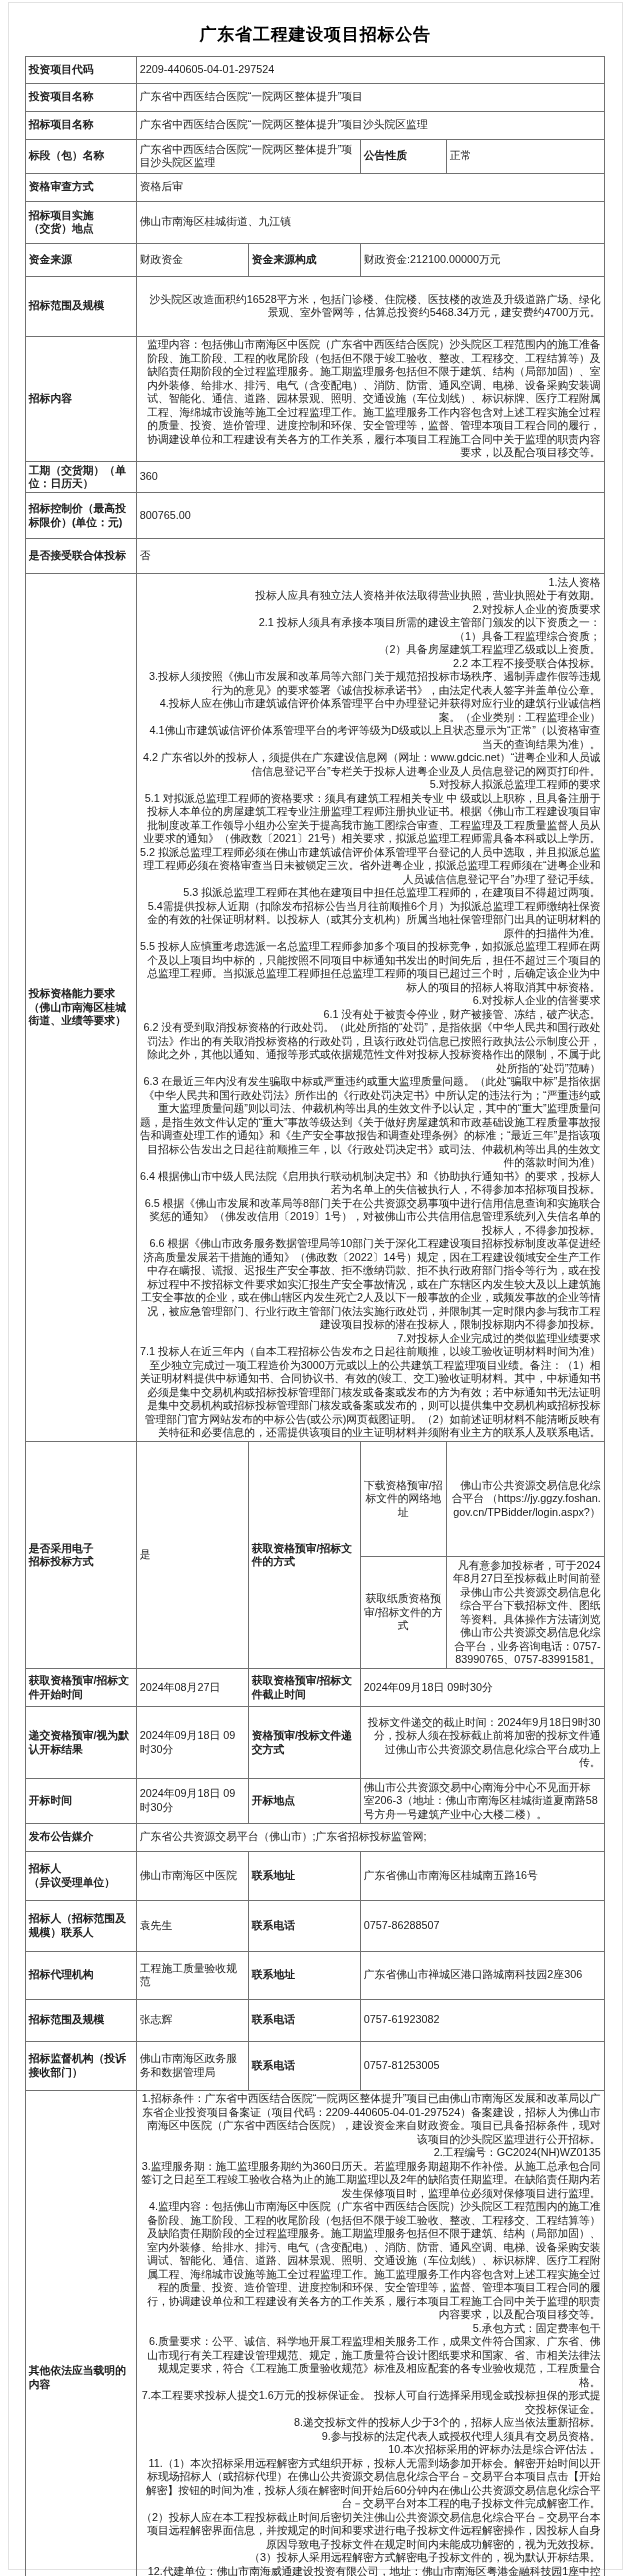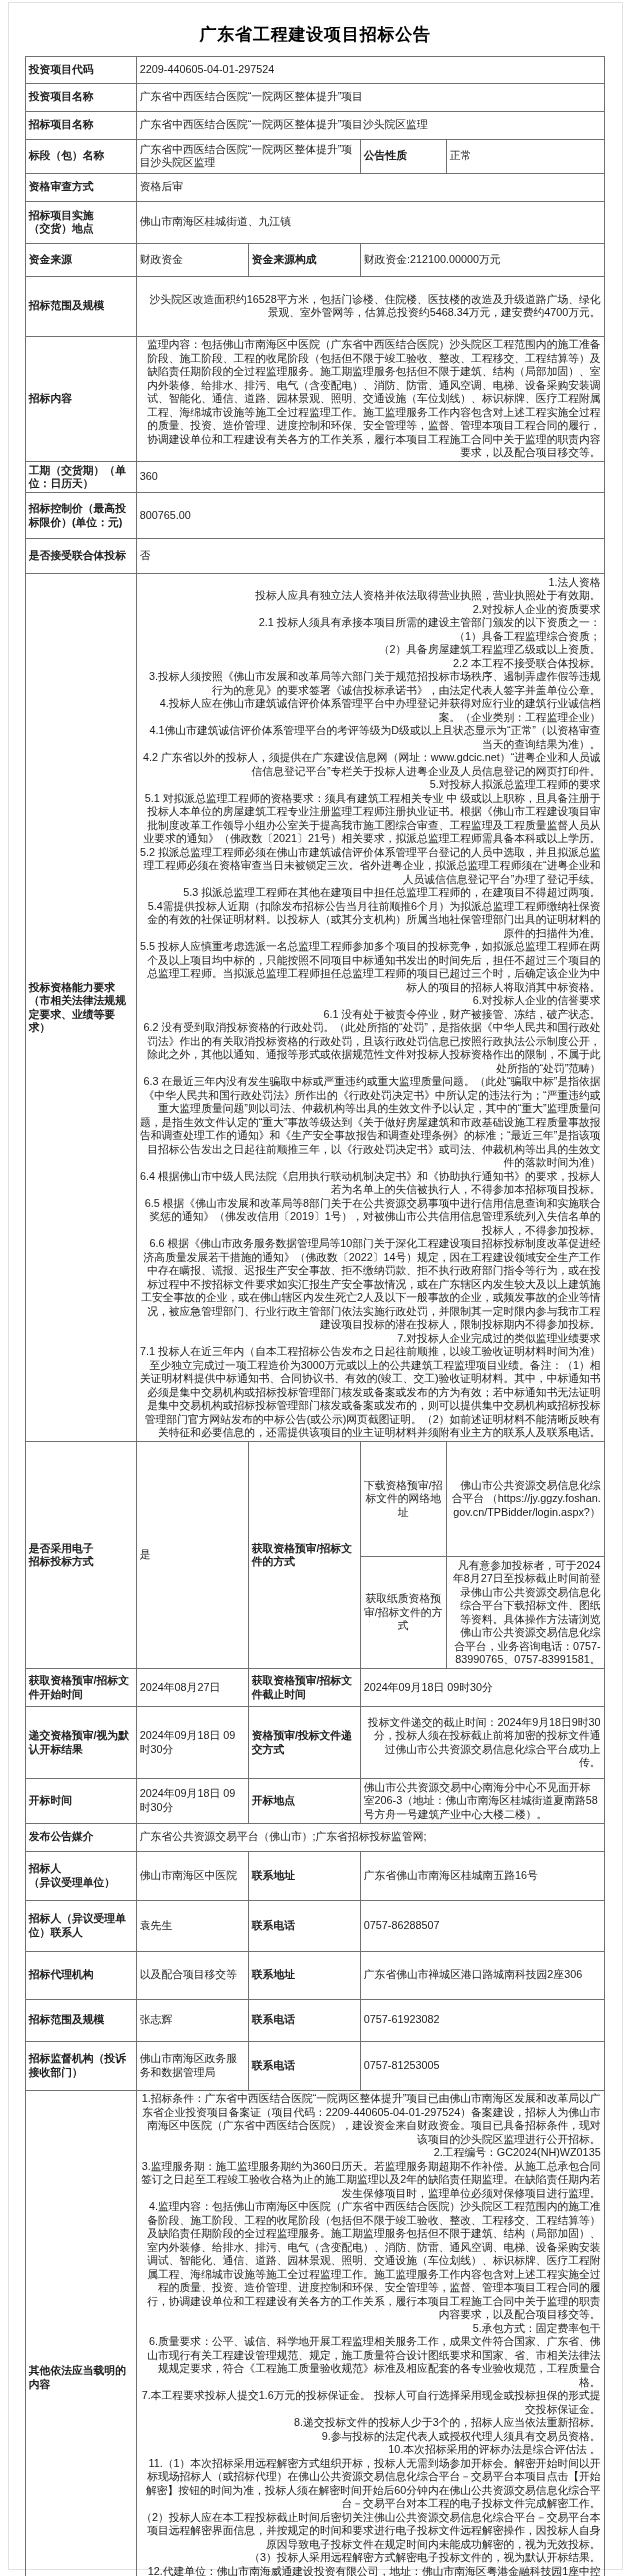--- a/index.html
+++ b/index.html
@@ -83,21 +83,21 @@
       </tr>
       <tr style="height:46px">
         <td class="lbl">招标控制价（最高投标限价）(单位：元)</td>
         <td class="c" colspan="4">800765.00</td>
       </tr>
       <tr style="height:35px">
         <td class="lbl">是否接受联合体投标</td>
         <td class="c" colspan="4">否</td>
       </tr>
       <tr>
-        <td class="lbl">投标资格能力要求（市相关法律法规规定要求、业绩等要求）</td>
+        <td class="lbl">投标资格能力要求（佛山市南海区桂城街道、业绩等要求）</td>
         <td class="t pre" colspan="4">1.法人资格
 投标人应具有独立法人资格并依法取得营业执照，营业执照处于有效期。
 2.对投标人企业的资质要求
 2.1 投标人须具有承接本项目所需的建设主管部门颁发的以下资质之一：
 （1）具备工程监理综合资质；
 （2）具备房屋建筑工程监理乙级或以上资质。
 2.2 本工程不接受联合体投标。
 3.投标人须按照《佛山市发展和改革局等六部门关于规范招投标市场秩序、遏制弄虚作假等违规行为的意见》的要求签署《诚信投标承诺书》，由法定代表人签字并盖单位公章。
 4.投标人应在佛山市建筑诚信评价体系管理平台中办理登记并获得对应行业的建筑行业诚信档案。（企业类别：工程监理企业）
 4.1佛山市建筑诚信评价体系管理平台的考评等级为D级或以上且状态显示为“正常”（以资格审查当天的查询结果为准）。
@@ -153,28 +153,28 @@
         <td class="c" colspan="4">广东省公共资源交易平台（佛山市）;广东省招标投标监管网;</td>
       </tr>
       <tr style="height:49px">
         <td class="lbl pre">招标人
 （异议受理单位）</td>
         <td class="c">佛山市南海区中医院</td>
         <td class="lbl">联系地址</td>
         <td class="c" colspan="2">广东省佛山市南海区桂城南五路16号</td>
       </tr>
       <tr style="height:51px">
-        <td class="lbl">招标人（异议受理单位）联系人</td>
+        <td class="lbl">招标人（招标范围及规模）联系人</td>
         <td class="c">袁先生</td>
         <td class="lbl">联系电话</td>
         <td class="c" colspan="2">0757-86288507</td>
       </tr>
       <tr style="height:48px">
         <td class="lbl">招标代理机构</td>
-        <td class="c">以及配合项目移交等</td>
+        <td class="c">工程施工质量验收规范</td>
         <td class="lbl">联系地址</td>
         <td class="c" colspan="2">广东省佛山市禅城区港口路城南科技园2座306</td>
       </tr>
       <tr style="height:42px">
         <td class="lbl">招标范围及规模</td>
         <td class="c">张志辉</td>
         <td class="lbl">联系电话</td>
         <td class="c" colspan="2">0757-61923082</td>
       </tr>
       <tr style="height:49px">

